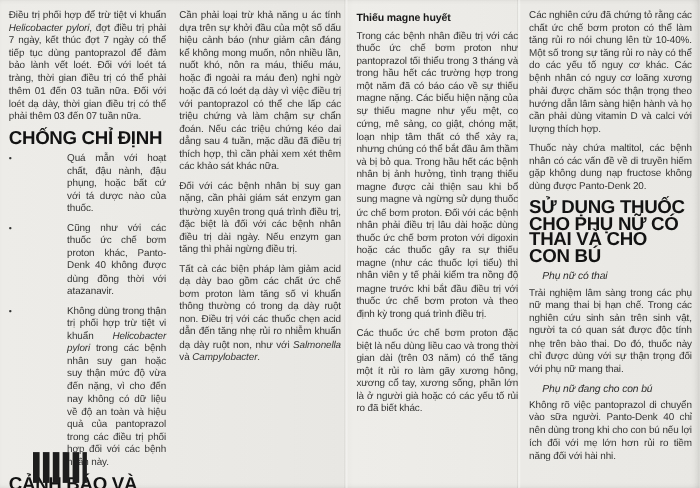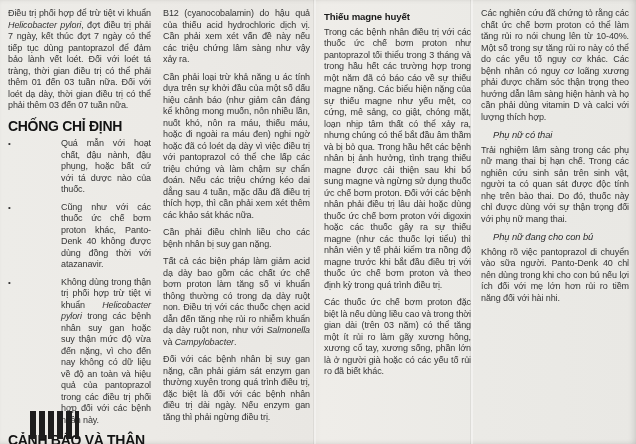--- a/index.html
+++ b/index.html
@@ -17,21 +17,21 @@
   .fold{position:absolute;top:0;bottom:0;width:1px;background:rgba(0,0,0,.06);}
   .fold::after{content:"";position:absolute;left:1px;top:0;bottom:0;width:2px;background:rgba(255,255,255,.35);}
   .fold-1{left:313px;}
   .fold-2{left:470px;}
   .col{position:absolute;top:8px;font-size:9px;line-height:11.5px;letter-spacing:-.1px;}
   .col-1{left:8px;width:143px;}
   .col-2{left:163px;width:147px;}
   .col-3{left:324px;width:147px;}
   .col-4{left:481px;width:148px;}
   .para{margin:0 0 6px 0;text-align:justify;}
-  .h1{font-weight:bold;color:#131313;font-size:14px;line-height:14.5px;letter-spacing:-.3px;margin:7px 0 5px 0;}
+  .h1{font-weight:bold;color:#131313;font-size:17px;line-height:14.5px;letter-spacing:-.3px;margin:7px 0 5px 0;}
   .h2{font-weight:bold;color:#1a1a1a;font-size:9.6px;margin:3px 0 4px 0;}
   .hi{font-style:italic;font-size:9.4px;margin:2px 0 4px 12px;color:#2e2e2e;}
   .bullet{display:flex;margin:0 0 6px 0;}
   .bullet .marker{flex:none;width:8px;font-size:8px;line-height:11.5px;}
   .bullet .btext{flex:1;text-align:justify;margin-left:45px;}
   .it{font-style:italic;}
   .barcode{position:absolute;left:30px;top:411px;height:28px;display:flex;align-items:stretch;}
   .barcode .bar{display:block;height:100%;margin-right:3px;background:#1d1d1d;}
 </style>
 </head>
@@ -53,33 +53,33 @@
         <span class="btext"><span>Cũng như với các thuốc ức chế bơm proton khác, Panto-Denk 40 không được dùng đồng thời với atazanavir.</span></span>
       </div>
       <div class="bullet">
         <span class="marker">•</span>
         <span class="btext"><span>Không dùng trong thận trị phối hợp trừ tiệt vi khuẩn </span><span class="it">Helicobacter pylori</span><span> trong các bệnh nhân suy gan hoặc suy thận mức độ vừa đến nặng, vì cho đến nay không có dữ liệu về độ an toàn và hiệu quả của pantoprazol trong các điều trị phối hợp đối với các bệnh nhân này.</span></span>
       </div>
       <div class="h1">CẢNH BÁO VÀ THẬN TRỌNG KHI DÙNG THUỐC</div>
       <p class="para"><span>Trong các bệnh nhân mắc hội chứng Zollinger-Ellison hoặc các rối loạn khác do bệnh lý tiết acid dịch vị quá mức và đòi hỏi điều trị dài ngày, cũng như với các thuốc ức chế acid khác, pantoprazol có thể dẫn đến sự kém hấp thu vitamin</span></p>
     </div>
   <div class="col col-2">
-      <p class="para"><span>B12 (cyanocobalamin) do hậu quả của thiếu acid hydrochloric dịch vị. Cần phải xem xét vấn đề này nếu các triệu chứng lâm sàng như vậy xảy ra.</span></p>
       <p class="para"><span>Cần phải loại trừ khả năng u ác tính dựa trên sự khởi đầu của một số dấu hiệu cảnh báo (như giảm cân đáng kể không mong muốn, nôn nhiều lần, nuốt khó, nôn ra máu, thiếu máu, hoặc đi ngoài ra máu đen) nghi ngờ hoặc đã có loét dạ dày vì việc điều trị với pantoprazol có thể che lấp các triệu chứng và làm chậm sự chẩn đoán. Nếu các triệu chứng kéo dai dẳng sau 4 tuần, mặc dầu đã điều trị thích hợp, thì cần phải xem xét thêm các khảo sát khác nữa.</span></p>
-      <p class="para"><span>Cần phải điều chỉnh liều cho các bệnh nhân bị suy gan nặng.</span></p>
+      <p class="para"><span>Đối với các bệnh nhân bị suy gan nặng, cần phải giám sát enzym gan thường xuyên trong quá trình điều trị, đặc biệt là đối với các bệnh nhân điều trị dài ngày. Nếu enzym gan tăng thì phải ngừng điều trị.</span></p>
       <p class="para"><span>Tất cả các biện pháp làm giảm acid dạ dày bao gồm các chất ức chế bơm proton làm tăng số vi khuẩn thông thường có trong dạ dày ruột non. Điều trị với các thuốc chẹn acid dẫn đến tăng nhẹ rủi ro nhiễm khuẩn dạ dày ruột non, như với </span><span class="it">Salmonella</span><span> và </span><span class="it">Campylobacter</span><span>.</span></p>
-      <p class="para"><span>Đối với các bệnh nhân bị suy gan nặng, cần phải giám sát enzym gan thường xuyên trong quá trình điều trị, đặc biệt là đối với các bệnh nhân điều trị dài ngày. Nếu enzym gan tăng thì phải ngừng điều trị.</span></p>
     </div>
   <div class="col col-3">
       <div class="h2">Thiếu magne huyết</div>
       <p class="para"><span>Trong các bệnh nhân điều trị với các thuốc ức chế bơm proton như pantoprazol tối thiểu trong 3 tháng và trong hầu hết các trường hợp trong một năm đã có báo cáo về sự thiếu magne nặng. Các biểu hiện nặng của sự thiếu magne như yếu mệt, co cứng, mê sảng, co giật, chóng mặt, loạn nhịp tâm thất có thể xảy ra, nhưng chúng có thể bắt đầu âm thầm và bị bỏ qua. Trong hầu hết các bệnh nhân bị ảnh hưởng, tình trạng thiếu magne được cải thiện sau khi bổ sung magne và ngừng sử dụng thuốc ức chế bơm proton. Đối với các bệnh nhân phải điều trị lâu dài hoặc dùng thuốc ức chế bơm proton với digoxin hoặc các thuốc gây ra sự thiếu magne (như các thuốc lợi tiểu) thì nhân viên y tế phải kiểm tra nồng độ magne trước khi bắt đầu điều trị với thuốc ức chế bơm proton và theo định kỳ trong quá trình điều trị.</span></p>
       <p class="para"><span>Các thuốc ức chế bơm proton đặc biệt là nếu dùng liều cao và trong thời gian dài (trên 03 năm) có thể tăng một ít rủi ro làm gãy xương hông, xương cổ tay, xương sống, phần lớn là ở người già hoặc có các yếu tố rủi ro đã biết khác.</span></p>
     </div>
   <div class="col col-4">
       <p class="para"><span>Các nghiên cứu đã chứng tỏ rằng các chất ức chế bơm proton có thể làm tăng rủi ro nói chung lên từ 10-40%. Một số trong sự tăng rủi ro này có thể do các yếu tố nguy cơ khác. Các bệnh nhân có nguy cơ loãng xương phải được chăm sóc thận trọng theo hướng dẫn lâm sàng hiện hành và họ cần phải dùng vitamin D và calci với lượng thích hợp.</span></p>
+      <p class="para"><span>Thuốc này chứa maltitol, các bệnh nhân có các vấn đề về di truyền hiếm gặp không dung nạp fructose không dùng được Panto-Denk 20.</span></p>
+      <div class="h1">SỬ DỤNG THUỐC CHO PHỤ NỮ CÓ THAI VÀ CHO CON BÚ</div>
       <div class="hi">Phụ nữ có thai</div>
       <p class="para"><span>Trải nghiệm lâm sàng trong các phụ nữ mang thai bị hạn chế. Trong các nghiên cứu sinh sản trên sinh vật, người ta có quan sát được độc tính nhẹ trên bào thai. Do đó, thuốc này chỉ được dùng với sự thận trọng đối với phụ nữ mang thai.</span></p>
       <div class="hi">Phụ nữ đang cho con bú</div>
       <p class="para"><span>Không rõ việc pantoprazol di chuyển vào sữa người. Panto-Denk 40 chỉ nên dùng trong khi cho con bú nếu lợi ích đối với mẹ lớn hơn rủi ro tiềm năng đối với hài nhi.</span></p>
     </div>
 
   <div class="barcode">
       <span class="bar" style="width: 6px; background: rgb(29, 29, 29);"></span>
       <span class="bar" style="width: 6px; background: rgb(29, 29, 29);"></span>
       <span class="bar" style="width: 6px; background: rgb(29, 29, 29);"></span>

